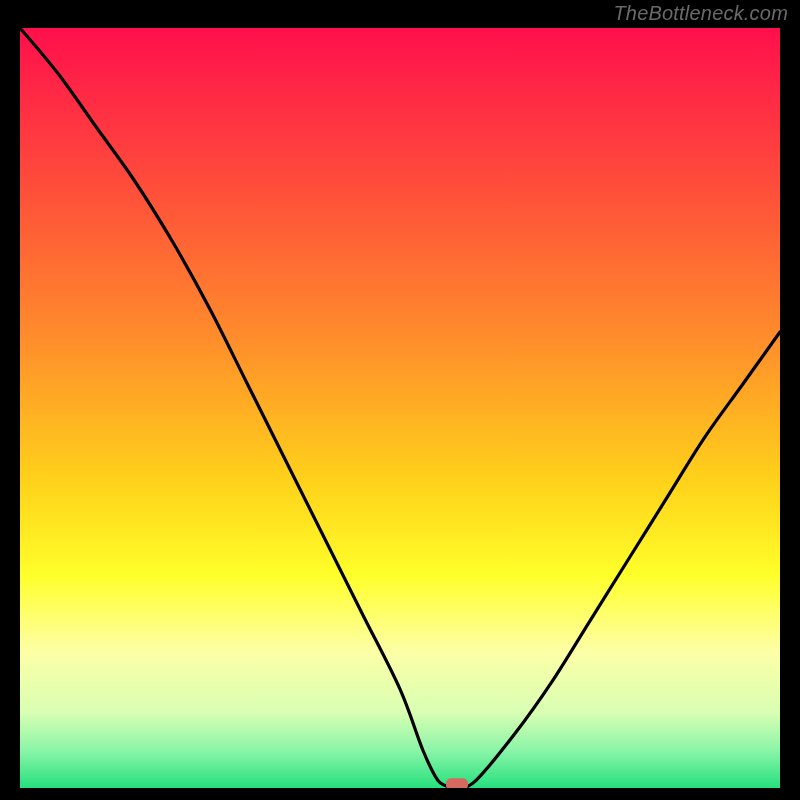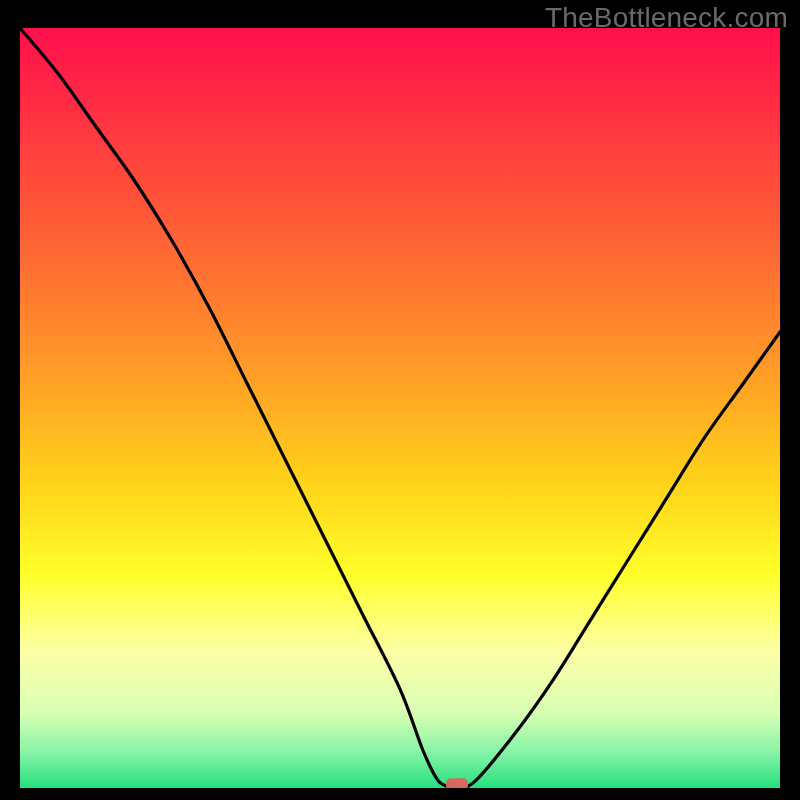--- a/index.html
+++ b/index.html
@@ -15,24 +15,25 @@
     position: relative;
     width: 800px;
     height: 800px;
     background: #000;
   }
   .watermark {
     position: absolute;
     top: 2px;
     right: 12px;
     color: #6a6a6a;
-    font-size: 28px;
+    font-size: 20px;
     font-weight: 500;
     z-index: 10;
     letter-spacing: 0.2px;
+    font-style: italic;
   }
   svg.plot {
     position: absolute;
     left: 20px;
     top: 28px;
     width: 760px;
     height: 760px;
     display: block;
   }
 </style>

